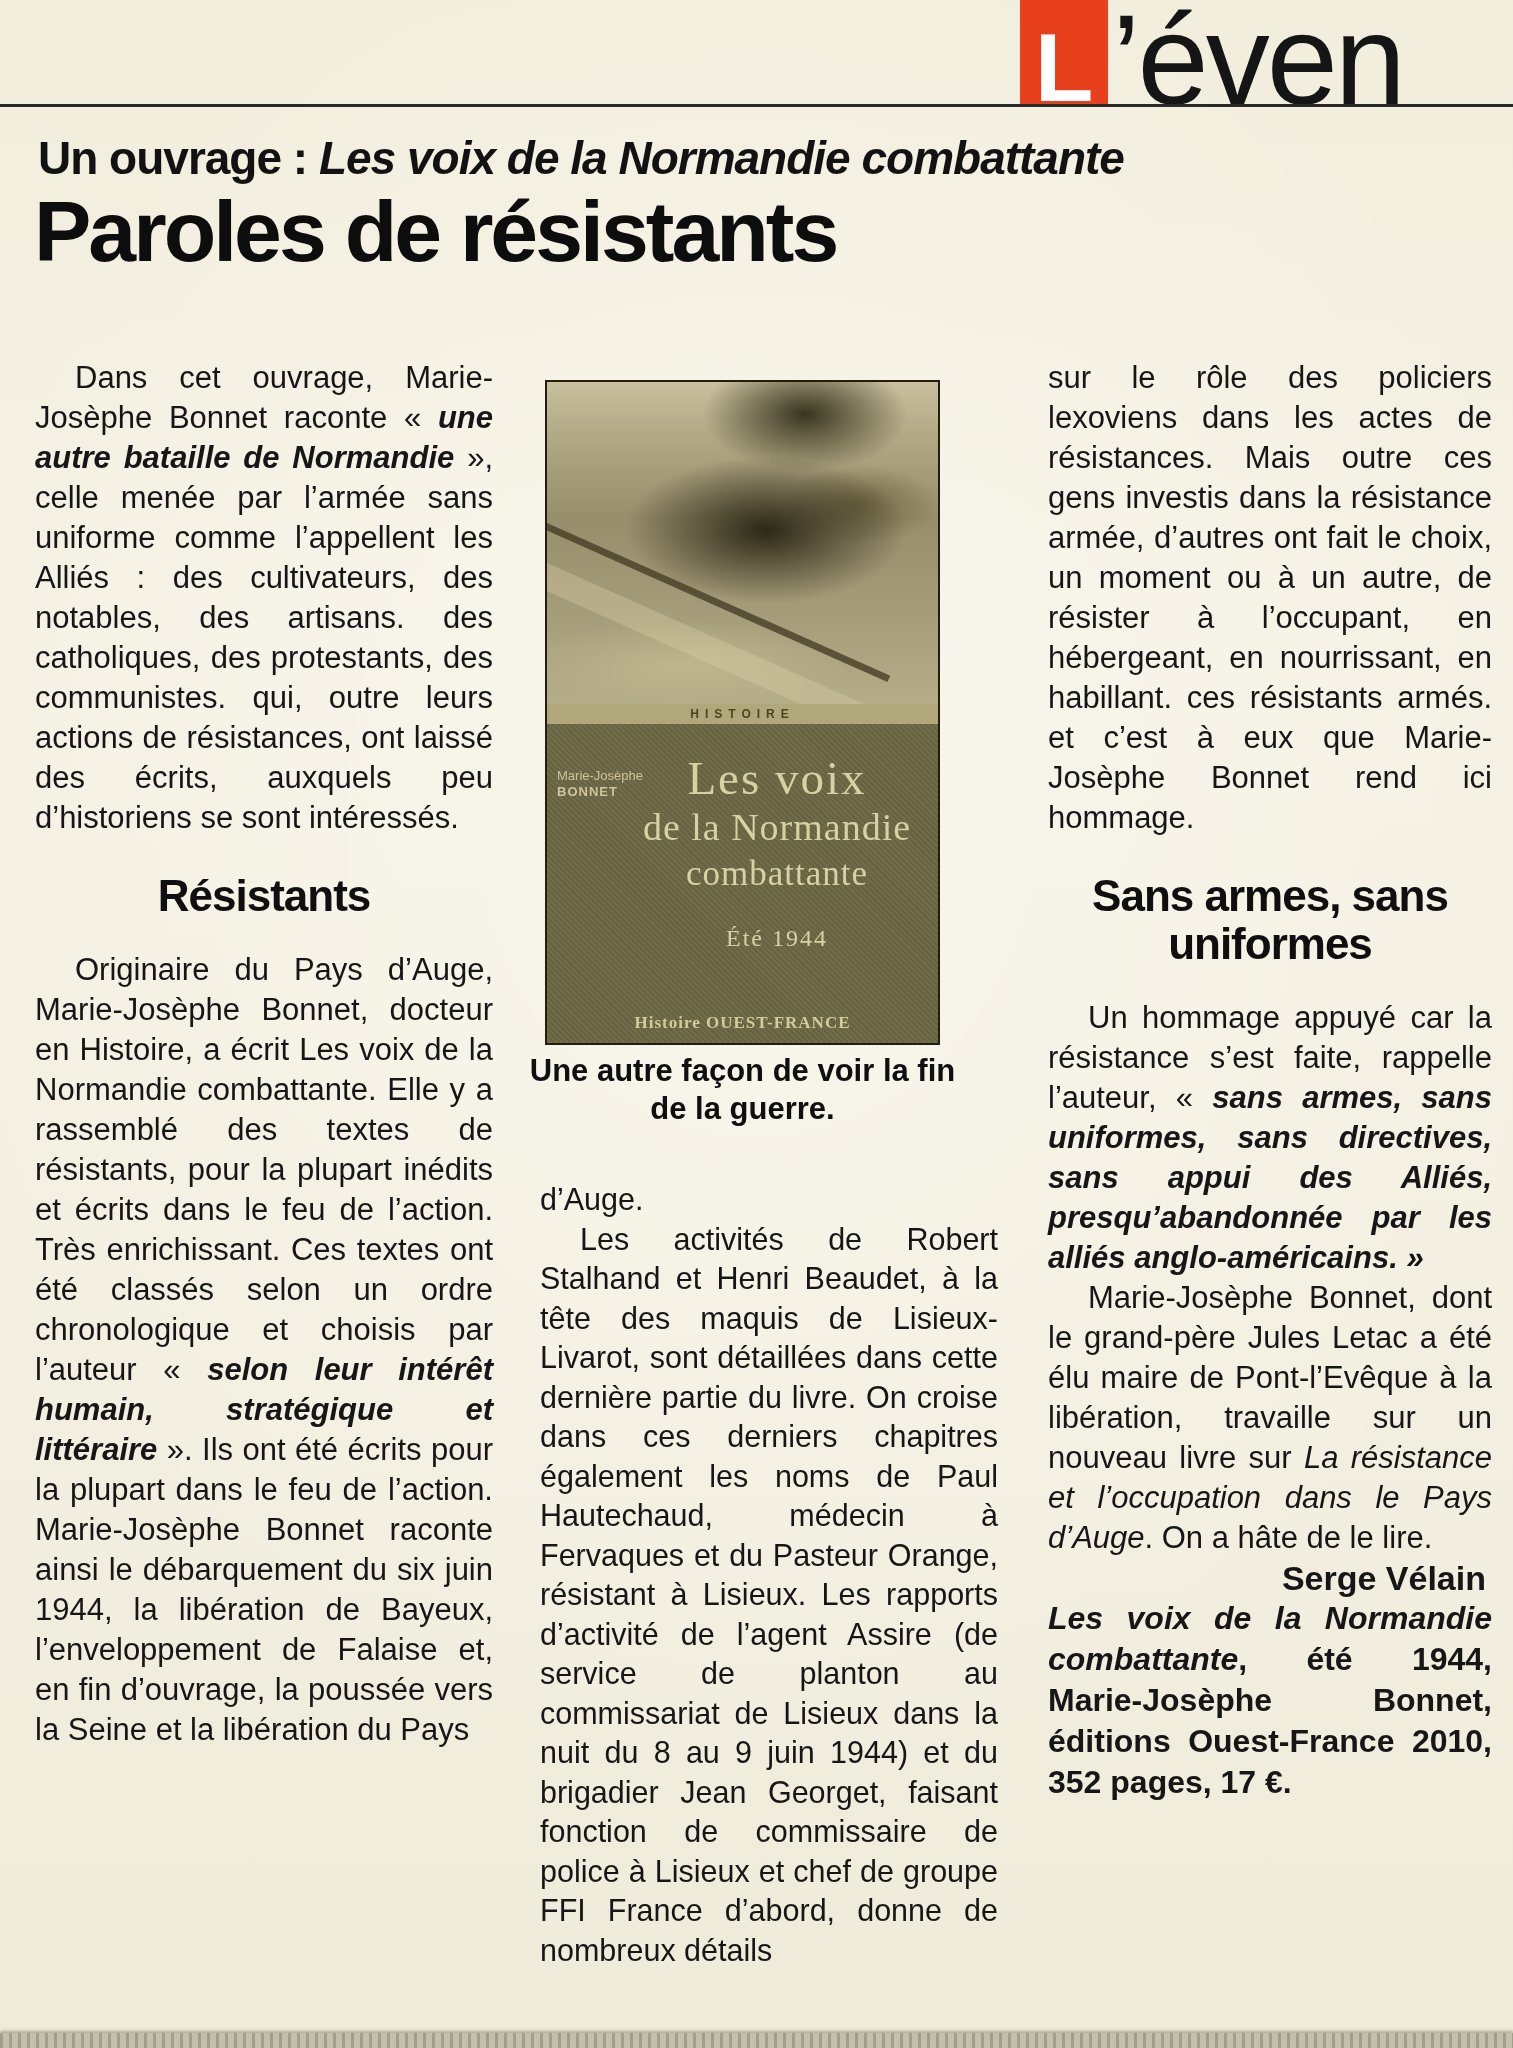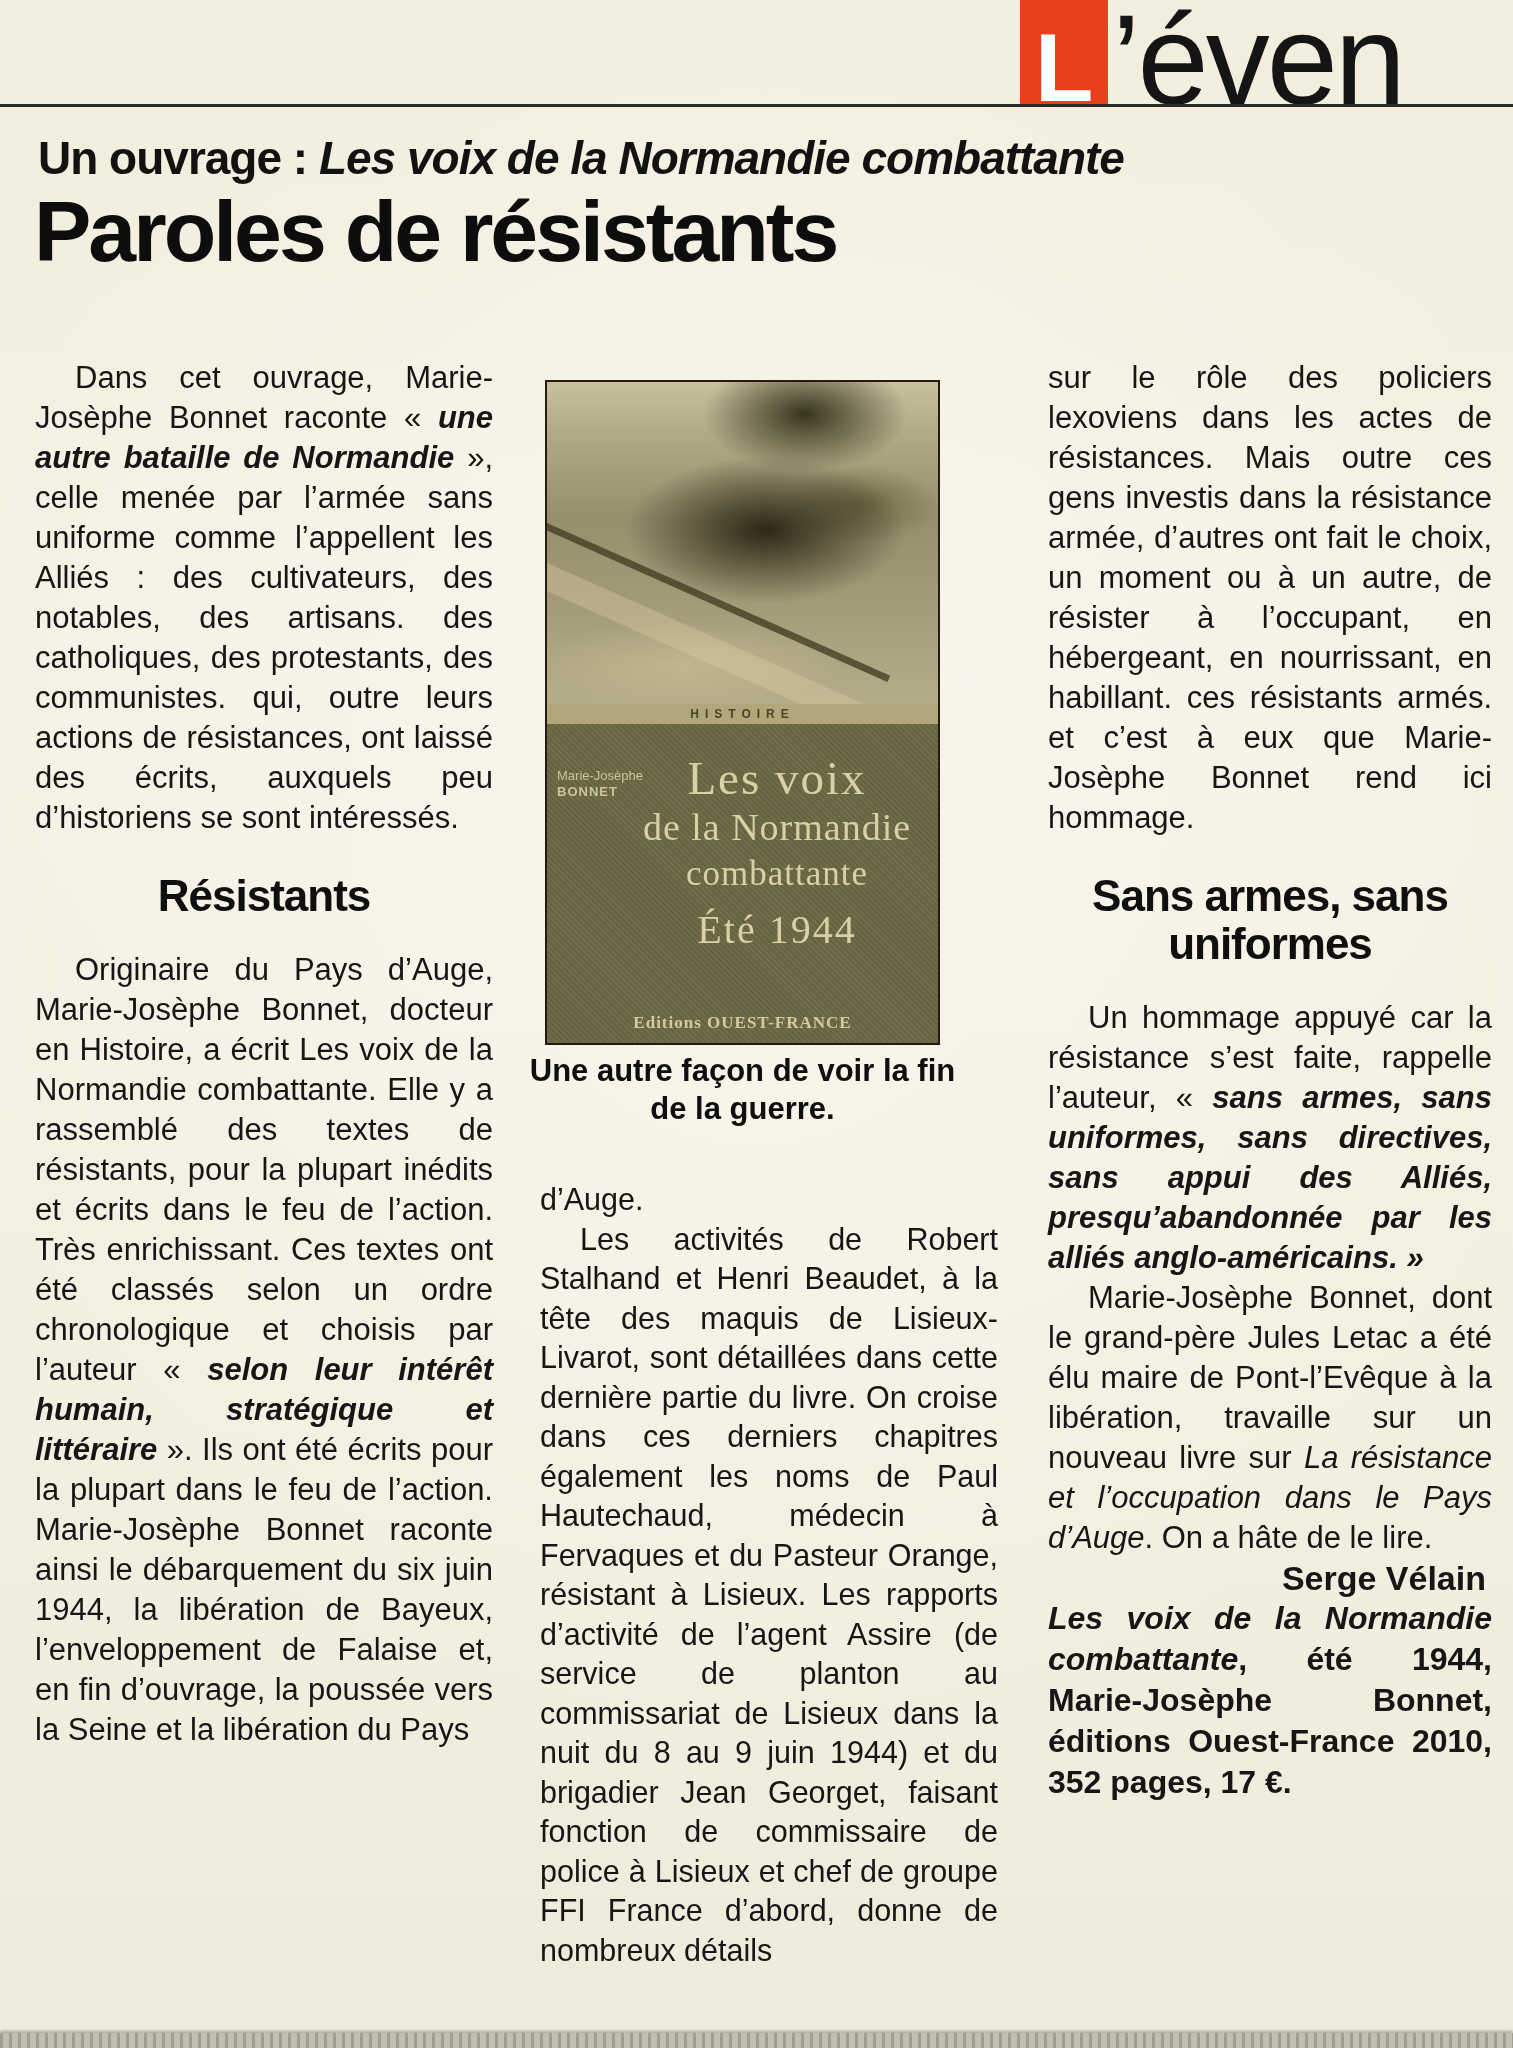--- a/index.html
+++ b/index.html
@@ -103,21 +103,21 @@
   .cover-author{
     position:absolute;left:10px;top:44px;width:95px;
     font-family:"Liberation Sans",sans-serif;
     font-size:13px;line-height:16px;color:#cdc59c;text-align:left;
   }
   .cover-author .a2{font-weight:bold;letter-spacing:1px;}
   .cover-title{position:absolute;left:70px;top:28px;width:320px;text-align:center;}
   .t1{font-size:47px;letter-spacing:2px;line-height:52px;}
   .t2{font-size:38px;letter-spacing:1px;line-height:46px;}
   .t3{font-size:35px;letter-spacing:1px;line-height:48px;}
-  .t4{font-size:40px;letter-spacing:2px;line-height:40px;margin-top:12px;}
+  .t4{font-size:24px;letter-spacing:2px;line-height:40px;margin-top:20px;}
   .cover-pub{
     position:absolute;left:0;bottom:10px;width:100%;text-align:center;
     font-size:17px;font-weight:bold;letter-spacing:1px;color:#d3cb9e;
   }
   .caption{
     position:absolute;left:520px;top:1052px;width:445px;
     text-align:center;font-weight:bold;font-size:31px;line-height:38px;color:#0f0f0f;
   }
   
   .scan-strip{
@@ -157,21 +157,21 @@
       <div class="cover-author">
         <div>Marie-Josèphe</div>
         <div class="a2">BONNET</div>
       </div>
       <div class="cover-title">
         <div class="t1">Les voix</div>
         <div class="t2">de la Normandie</div>
         <div class="t3">combattante</div>
         <div class="t4">Été 1944</div>
       </div>
-      <div class="cover-pub">Editions OUEST-FRANCE</div>
+      <div class="cover-pub">Histoire OUEST-FRANCE</div>
     </div>
   </div>
 
   <div class="caption">
     <div>Une autre façon de voir la fin</div>
     <div>de la guerre.</div>
   </div>
 
   <div class="col col-mid">
     <p>d’Auge.</p>

